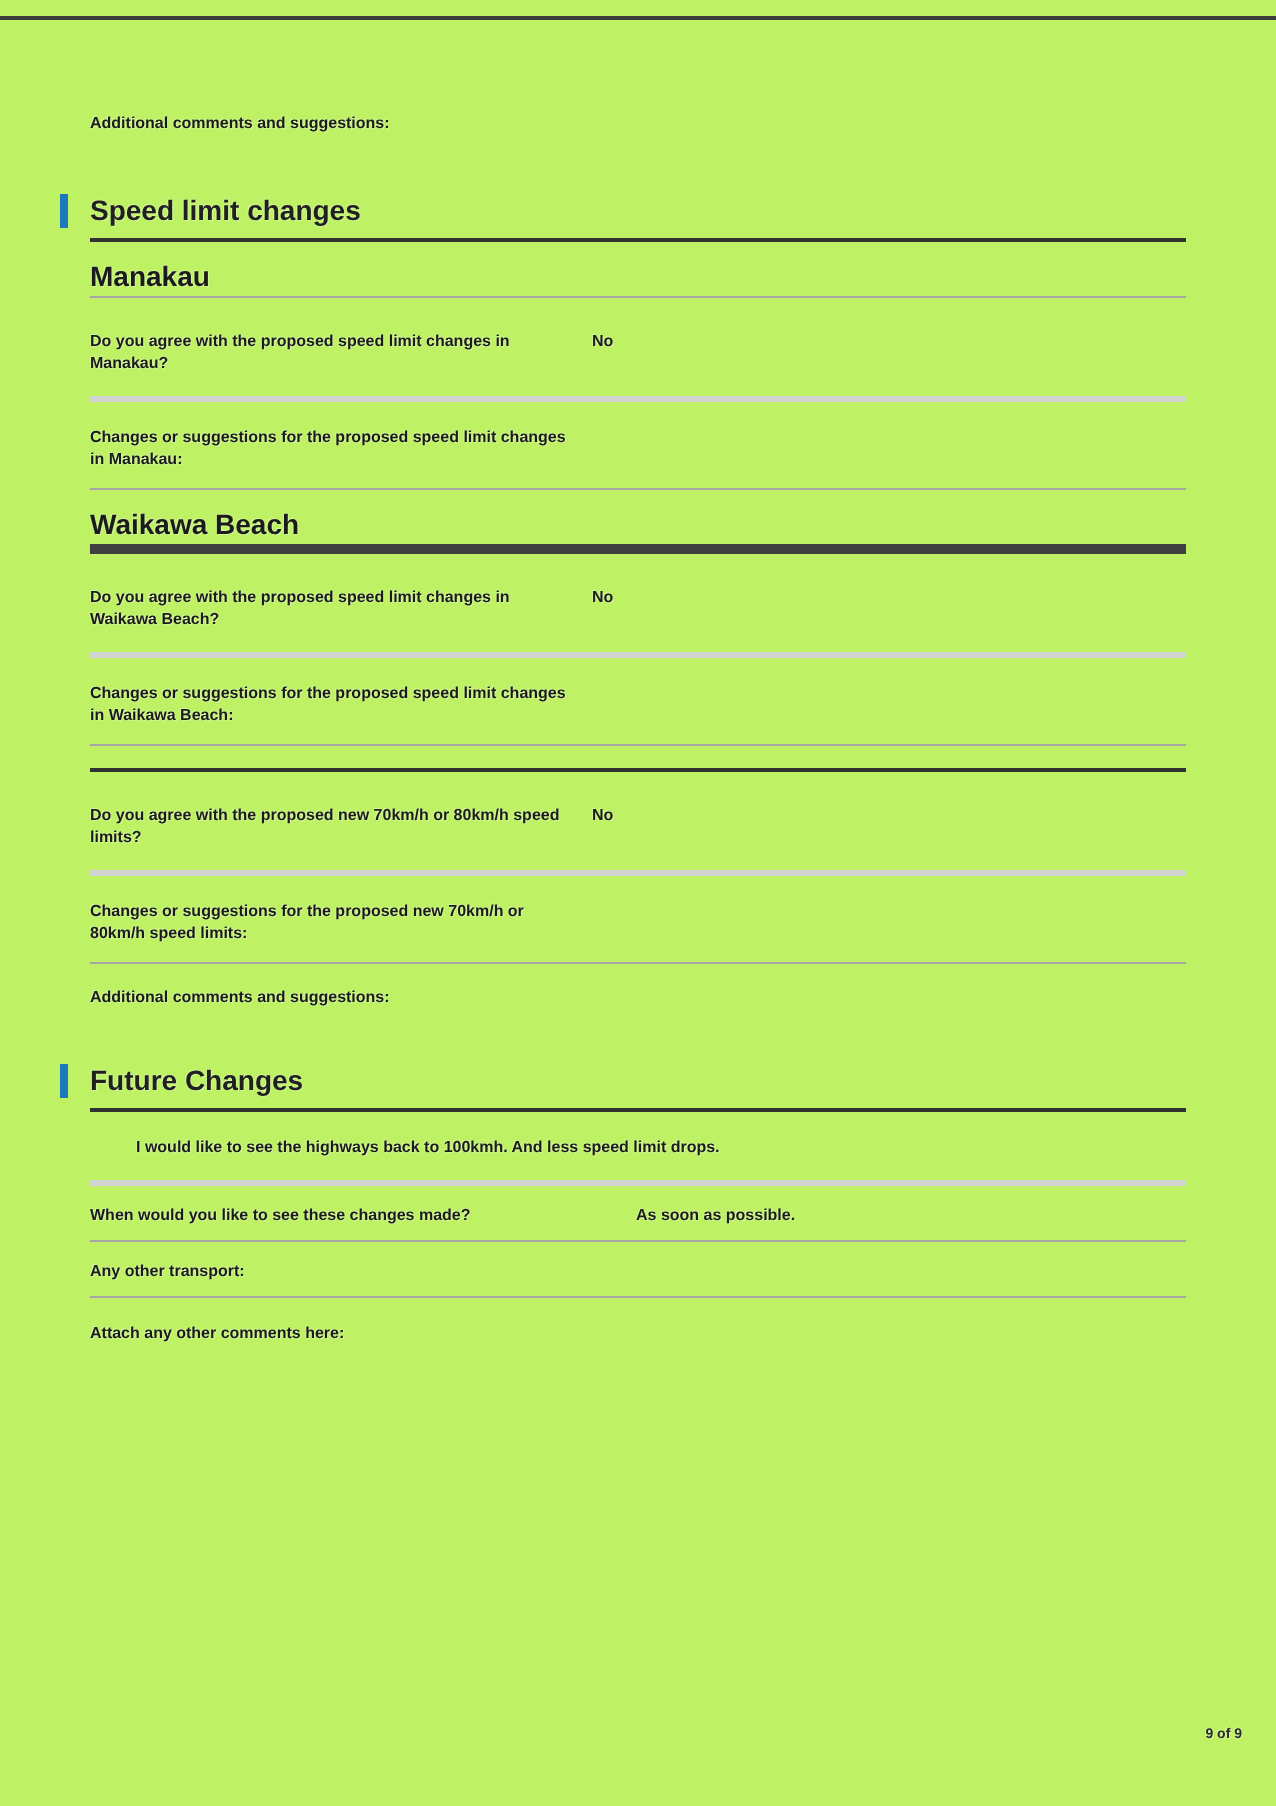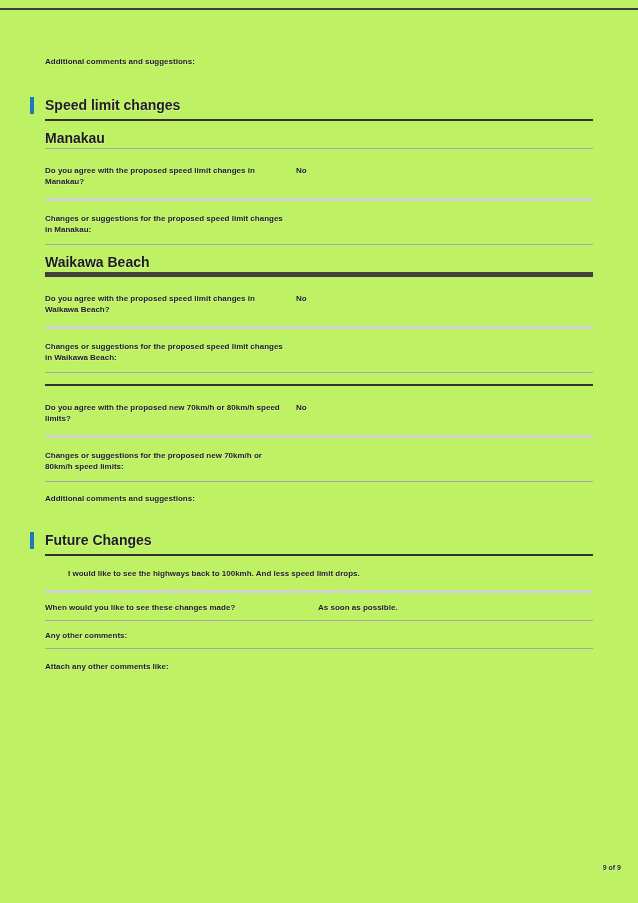--- a/index.html
+++ b/index.html
@@ -163,26 +163,26 @@
     </div>
     <div class="sep-thick"></div>
 
     <div class="qa-row pt-sm pb-sm">
       <div class="q halo">When would you like to see these changes made?</div>
       <div class="a halo">As soon as possible.</div>
     </div>
     <div class="sep-thin"></div>
 
     <div class="qa-row pt-sm pb-sm">
-      <div class="q halo">Any other comments:</div>
+      <div class="q halo">Any other transport:</div>
       <div class="a halo"></div>
     </div>
     <div class="sep-thin"></div>
 
     <div class="qa-row pt-md pb-sm">
-      <div class="q halo">Attach any other comments like:</div>
+      <div class="q halo">Attach any other comments here:</div>
       <div class="a halo"></div>
     </div>
 
   </div>
 
   <div class="footer-page halo">9 of 9</div>
 </div>
 
 </body></html>

